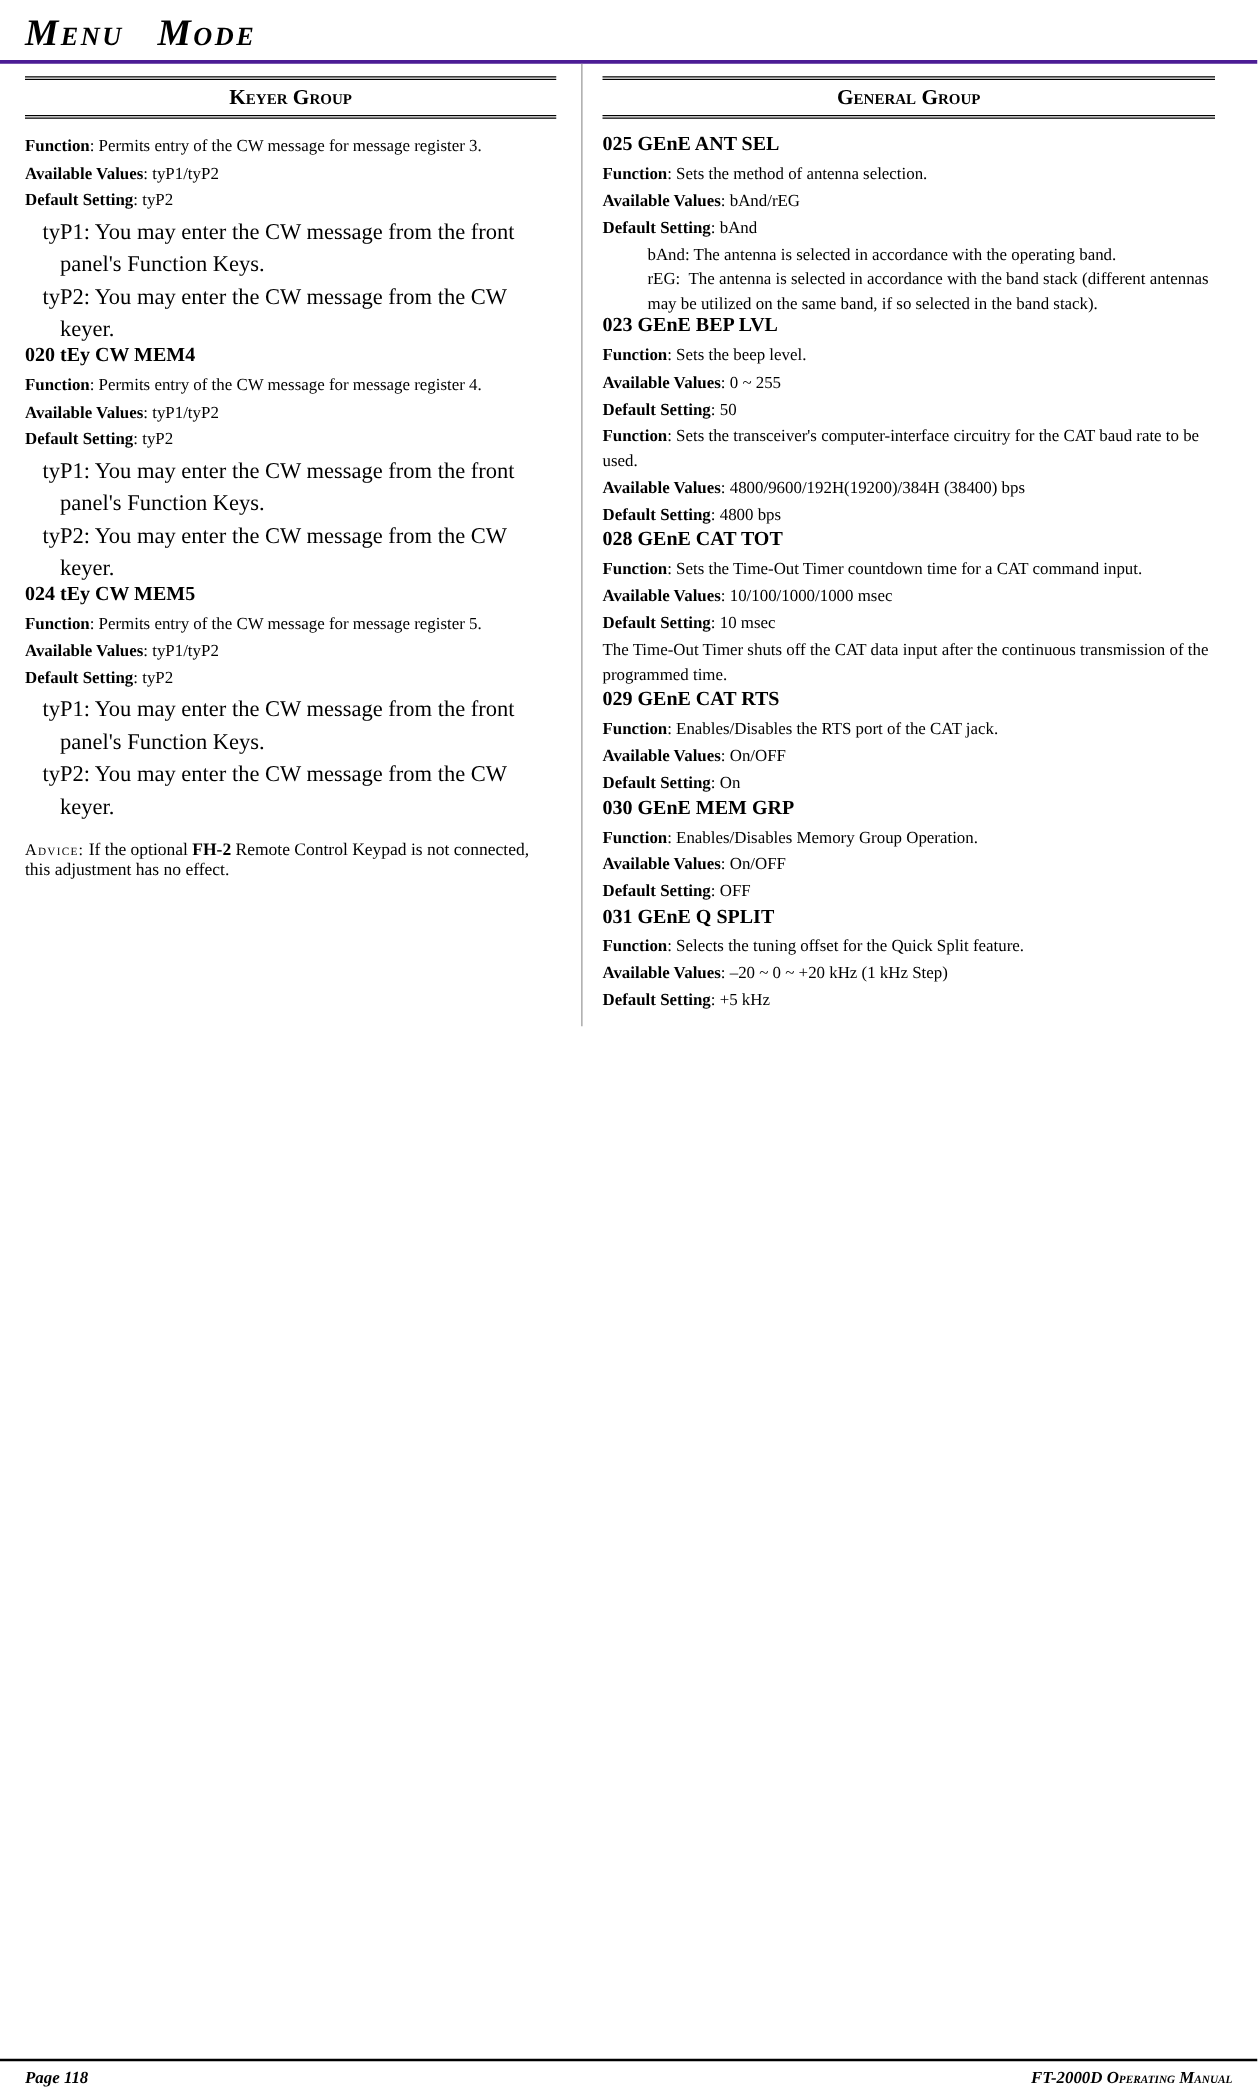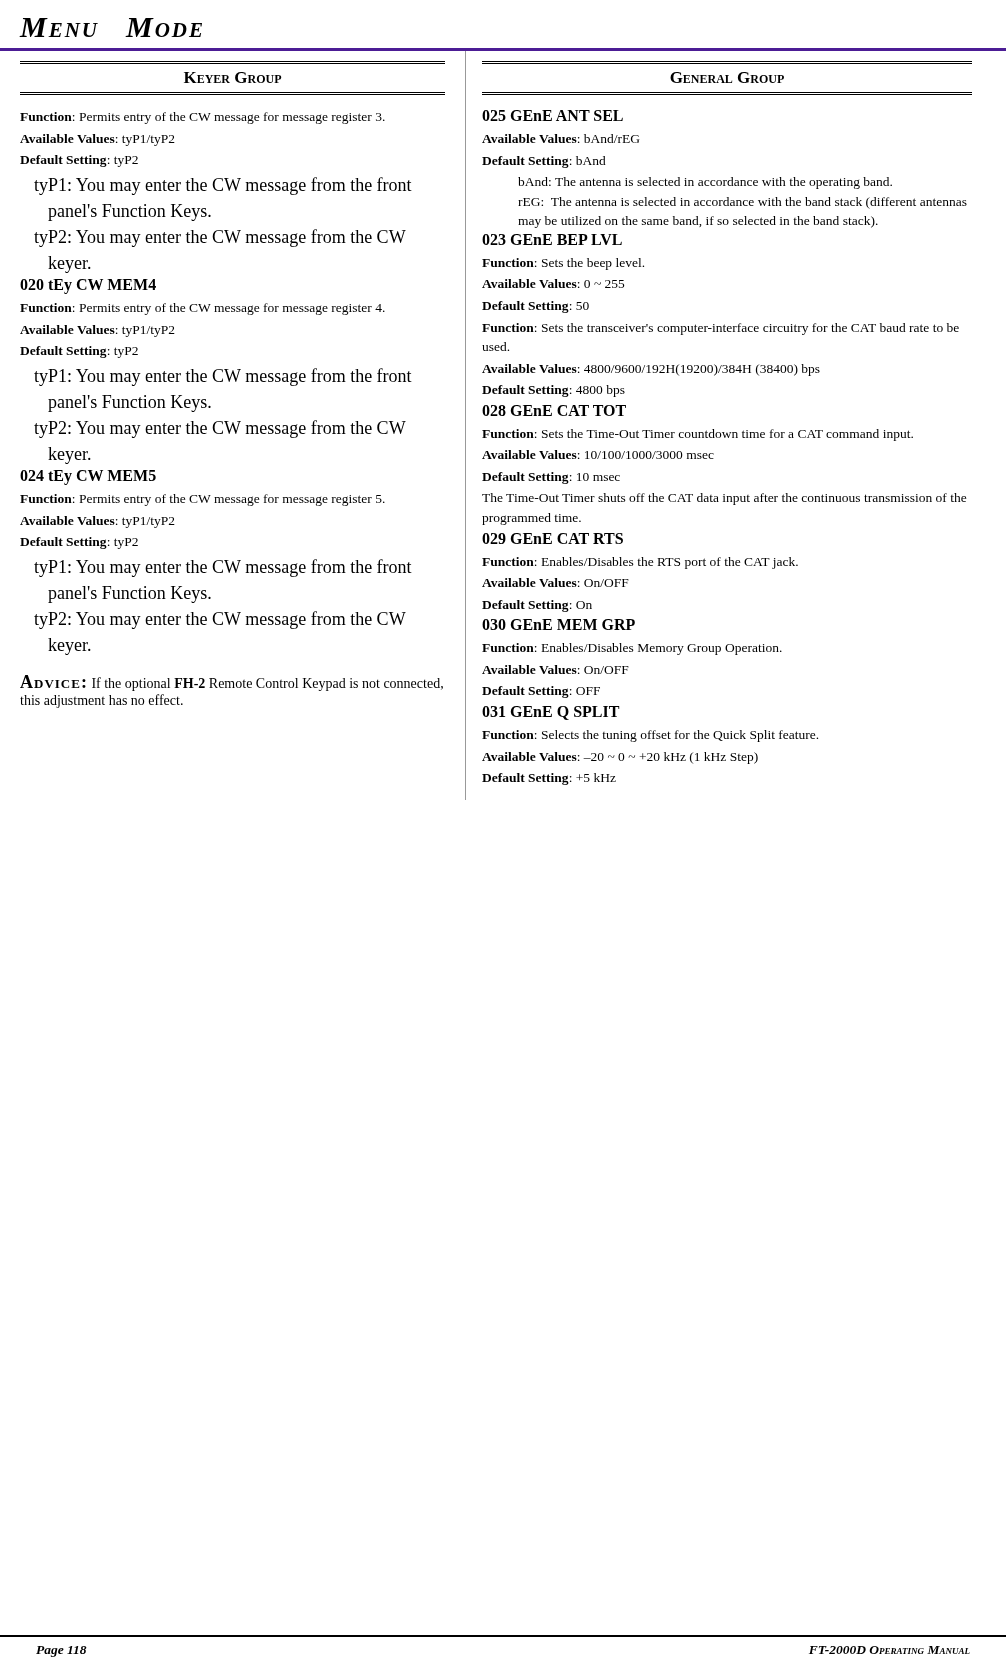--- a/index.html
+++ b/index.html
@@ -89,34 +89,34 @@
       text-indent: -14px;
       font-size: 18px;
       line-height: 1.45;
     }
 
     
     .advice-block {
       margin-top: 14px;
     }
     .advice-label {
-      font-size: 18px;
-      font-weight: bold;
+      font-size: 13px;
+      font-weight: normal;
       font-variant: small-caps;
       letter-spacing: 1px;
     }
 
     
     .page-footer {
       position: absolute;
-      bottom: 12px;
+      bottom: 0;
       left: 0;
       width: 100%;
       border-top: 2px solid #000;
-      padding: 5px 36px;
+      padding: 5px 20px;
       display: flex;
       justify-content: space-between;
       align-items: center;
       font-size: 13.5px;
     }
     .footer-left {
       font-style: italic;
       font-weight: bold;
     }
     .footer-right {
@@ -197,20 +197,23 @@
         <span> If the optional <b>FH-2</b> Remote Control Keypad is not connected, this adjustment has no effect.</span>
       </div>
     </div>
 
     <div class="right-column">
       <div class="section-header">General Group</div>
 
       <div>
         <div class="entry-title">025 GEnE ANT SEL</div>
         <div class="entry-body">
+          <span class="label">Function</span><span>: Sets the method of antenna selection.</span>
+        </div>
+        <div class="entry-body">
           <span class="label">Available Values</span><span>: bAnd/rEG</span>
         </div>
         <div class="entry-body">
           <span class="label">Default Setting</span><span>: bAnd</span>
         </div>
         <div style="padding-left:36px; font-size:13.5px; line-height:1.45;">
           bAnd: The antenna is selected in accordance with the operating band.
         </div>
         <div style="padding-left:36px; font-size:13.5px; line-height:1.45;">
           rEG:&nbsp; The antenna is selected in accordance with the band stack (different antennas may be utilized on the same band, if so selected in the band stack).
@@ -241,21 +244,21 @@
           <span class="label">Default Setting</span><span>: 4800 bps</span>
         </div>
       </div>
 
       <div>
         <div class="entry-title">028 GEnE CAT TOT</div>
         <div class="entry-body">
           <span class="label">Function</span><span>: Sets the Time-Out Timer countdown time for a CAT command input.</span>
         </div>
         <div class="entry-body">
-          <span class="label">Available Values</span><span>: 10/100/1000/3000 msec</span>
+          <span class="label">Available Values</span><span>: 10/100/1000/1000 msec</span>
         </div>
         <div class="entry-body">
           <span class="label">Default Setting</span><span>: 10 msec</span>
         </div>
         <div class="entry-body">The Time-Out Timer shuts off the CAT data input after the continuous transmission of the programmed time.</div>
       </div>
 
       <div>
         <div class="entry-title">029 GEnE CAT RTS</div>
         <div class="entry-body">

